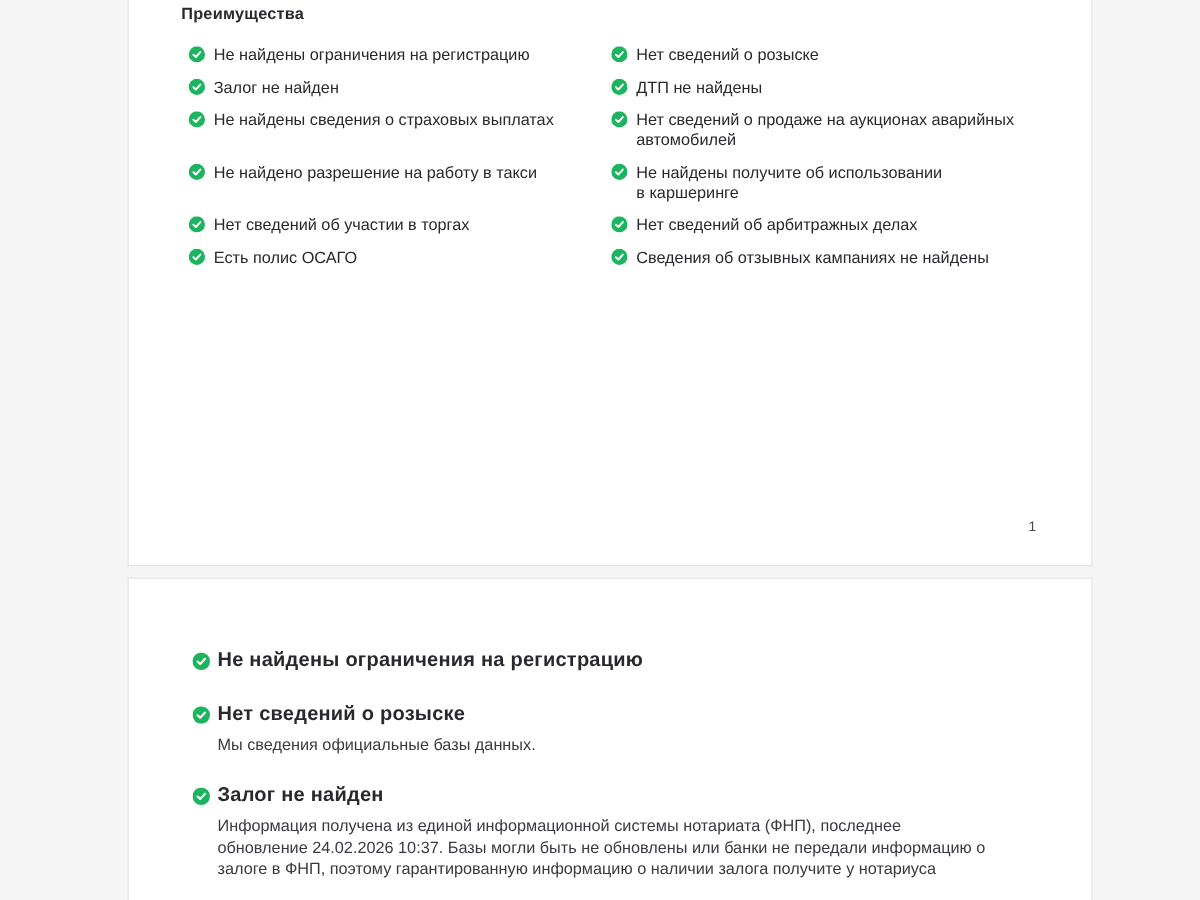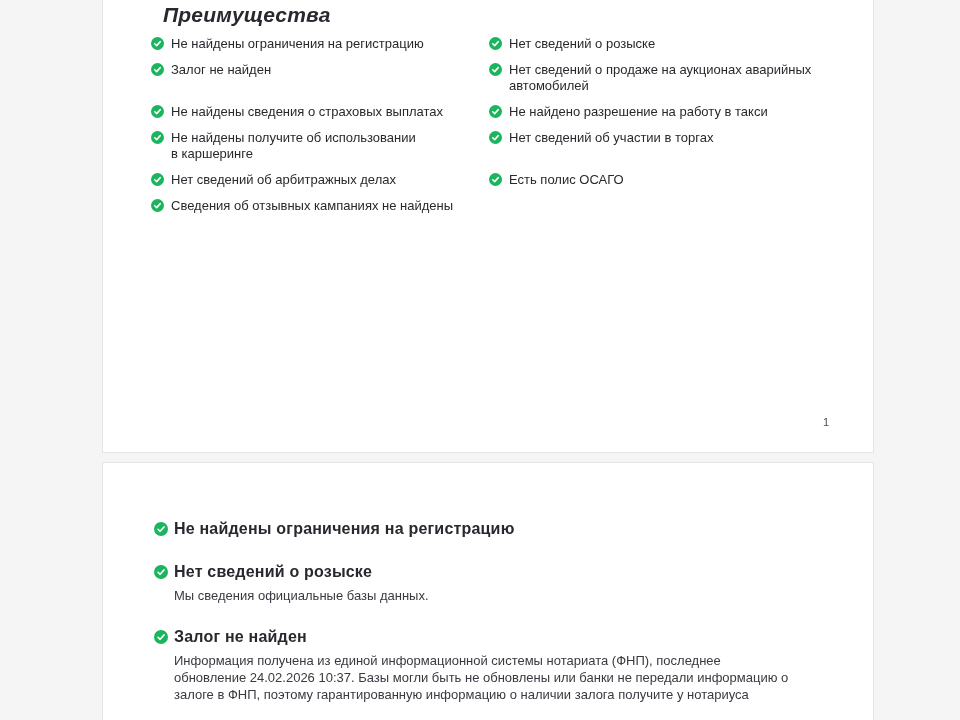--- a/index.html
+++ b/index.html
@@ -7,22 +7,22 @@
   * { box-sizing:border-box; margin:0; padding:0; }
   html,body { width:960px; height:720px; overflow:hidden; }
   body { background:var(--canvas); position:relative;
          font-family:"Liberation Sans","DejaVu Sans",sans-serif; }
 
   .page { position:absolute; left:102px; width:772px; background:var(--page);
           border:1px solid var(--border); }
   .page-1 { top:-3px; height:456px; border-top:none; }
   .page-2 { top:462px; height:400px; }
 
-  .adv-title { position:absolute; left:60px; top:6px; font-size:21px;
-               font-weight:700; color:var(--ink); letter-spacing:.2px;font-style:italic; }
+  .adv-title { position:absolute; left:42px; top:6px; font-size:13px;
+               font-weight:700; color:var(--ink); letter-spacing:.2px; }
 
   .adv-grid { position:absolute; left:48px; top:38px; width:712px;
               display:grid; grid-template-columns:338px 374px; row-gap:9px; }
   .adv-item { display:flex; align-items:flex-start; gap:7px;
               font-size:13px; line-height:16px; color:var(--ink); }
   .adv-item .label { white-space:pre-line; padding-top:1px; }
 
   .check { flex:none; display:inline-block; color:var(--green); }
   .check svg { display:block; }
   .check-sm { width:13px; height:13px; margin-top:2px; }
@@ -69,39 +69,48 @@
 
     <div class="adv-item">
       <span class="check check-sm">
         <svg viewBox="0 0 16 16" width="13" height="13">
             <circle cx="8" cy="8" r="8" fill="currentColor"></circle>
             <path d="M4.6 8.3 L7 10.6 L11.4 5.7" stroke="#fff" stroke-width="1.9" fill="none" stroke-linecap="round" stroke-linejoin="round"></path>
           </svg>
       </span>
       <span class="label">Залог не найден</span>
     </div>
-
+    <div class="adv-item">
+      <span class="check check-sm">
+        <svg viewBox="0 0 16 16" width="13" height="13">
+            <circle cx="8" cy="8" r="8" fill="currentColor"></circle>
+            <path d="M4.6 8.3 L7 10.6 L11.4 5.7" stroke="#fff" stroke-width="1.9" fill="none" stroke-linecap="round" stroke-linejoin="round"></path>
+          </svg>
+      </span>
+      <span class="label">ДТП не найдены</span>
+    </div>
+
+    <div class="adv-item">
+      <span class="check check-sm">
+        <svg viewBox="0 0 16 16" width="13" height="13">
+            <circle cx="8" cy="8" r="8" fill="currentColor"></circle>
+            <path d="M4.6 8.3 L7 10.6 L11.4 5.7" stroke="#fff" stroke-width="1.9" fill="none" stroke-linecap="round" stroke-linejoin="round"></path>
+          </svg>
+      </span>
+      <span class="label">Не найдены сведения о страховых выплатах</span>
+    </div>
     <div class="adv-item">
       <span class="check check-sm">
         <svg viewBox="0 0 16 16" width="13" height="13">
             <circle cx="8" cy="8" r="8" fill="currentColor"></circle>
             <path d="M4.6 8.3 L7 10.6 L11.4 5.7" stroke="#fff" stroke-width="1.9" fill="none" stroke-linecap="round" stroke-linejoin="round"></path>
           </svg>
       </span>
       <span class="label">Нет сведений о продаже на аукционах аварийных
 автомобилей</span>
-    </div>
-    <div class="adv-item">
-      <span class="check check-sm">
-        <svg viewBox="0 0 16 16" width="13" height="13">
-            <circle cx="8" cy="8" r="8" fill="currentColor"></circle>
-            <path d="M4.6 8.3 L7 10.6 L11.4 5.7" stroke="#fff" stroke-width="1.9" fill="none" stroke-linecap="round" stroke-linejoin="round"></path>
-          </svg>
-      </span>
-      <span class="label">Не найдены сведения о страховых выплатах</span>
     </div>
 
     <div class="adv-item">
       <span class="check check-sm">
         <svg viewBox="0 0 16 16" width="13" height="13">
             <circle cx="8" cy="8" r="8" fill="currentColor"></circle>
             <path d="M4.6 8.3 L7 10.6 L11.4 5.7" stroke="#fff" stroke-width="1.9" fill="none" stroke-linecap="round" stroke-linejoin="round"></path>
           </svg>
       </span>
       <span class="label">Не найдено разрешение на работу в такси</span>

